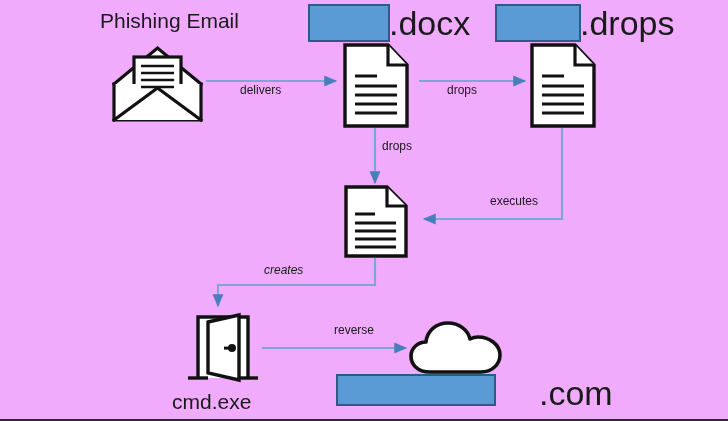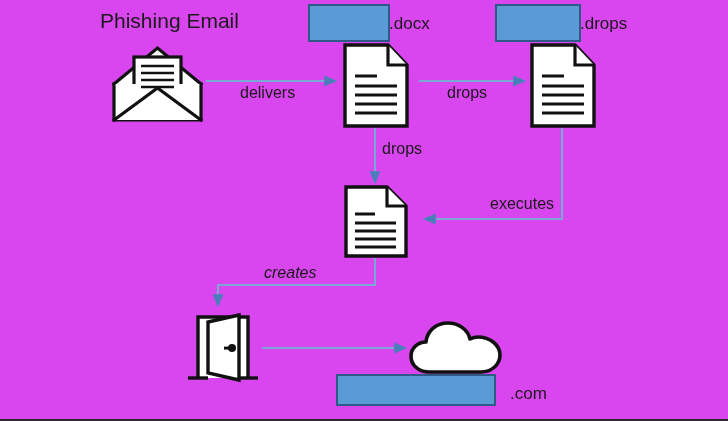--- a/index.html
+++ b/index.html
@@ -5,48 +5,47 @@
 <style>
   html,body{margin:0;padding:0;background:#ffffff;}
   body{
     font-family:"Liberation Sans","DejaVu Sans",sans-serif;
     -webkit-font-smoothing:antialiased;
   }
   #canvas{
     position:relative;
     width:728px;
     height:421px;
-    background:#d946ef;
+    background:#f0abfc;
     overflow:hidden;
   }
   .abs{position:absolute;}
 
   
   .node-label{
     position:absolute;
     color:#1a1a1a;
     font-size:21px;
     line-height:1.05;
     white-space:nowrap;
   }
   .edge-label{
     position:absolute;
     color:#1a1a1a;
-    font-size:16px;
+    font-size:12px;
     line-height:1.12;
     white-space:nowrap;
     text-align:right;
   }
   .ext-label{
     position:absolute;
     color:#1a1a1a;
-    font-size:17px;
+    font-size:34px;
     line-height:1;
     white-space:nowrap;
-    margin-top:9px;
   }
 
   
   .redact{
     position:absolute;
     background:#5B9BD5;
     border:2px solid #2E5B86;
     box-sizing:border-box;
   }
 
@@ -176,31 +175,33 @@
 
   <div class="redact" style="left:336px;top:374px;width:160px;height:32px;"></div>
 
   <div class="node-label" style="left:100px;top:10px;">Phishing Email</div>
 
   <div class="ext-label" style="left:389px;top:6px;">.docx</div>
 
   <div class="ext-label" style="left:580px;top:6px;">.drops</div>
 
 
-
-  <div class="ext-label" style="left:494px;top:376px;padding-left:16px;">.com</div>
+  <div class="node-label" style="left:172px;top:391px;">cmd.exe</div>
+
+  <div class="ext-label" style="left:523px;top:376px;padding-left:16px;">.com</div>
 
   <div class="edge-label" style="left:240px;top:84px;">delivers</div>
 
   <div class="edge-label" style="left:447px;top:84px;">drops</div>
 
   <div class="edge-label" style="left:382px;top:140px;">drops</div>
 
   <div class="edge-label" style="left:490px;top:195px;">executes</div>
 
   <div class="edge-label" style="left:264px;top:264px;font-style:italic;">creates</div>
 
   <div class="edge-label" style="left:296px;top:324px;width:78px;">
+    <div>reverse</div>
   </div>
 
   <div class="bottom-rule"></div>
 
 </div>
 
 </body></html>

